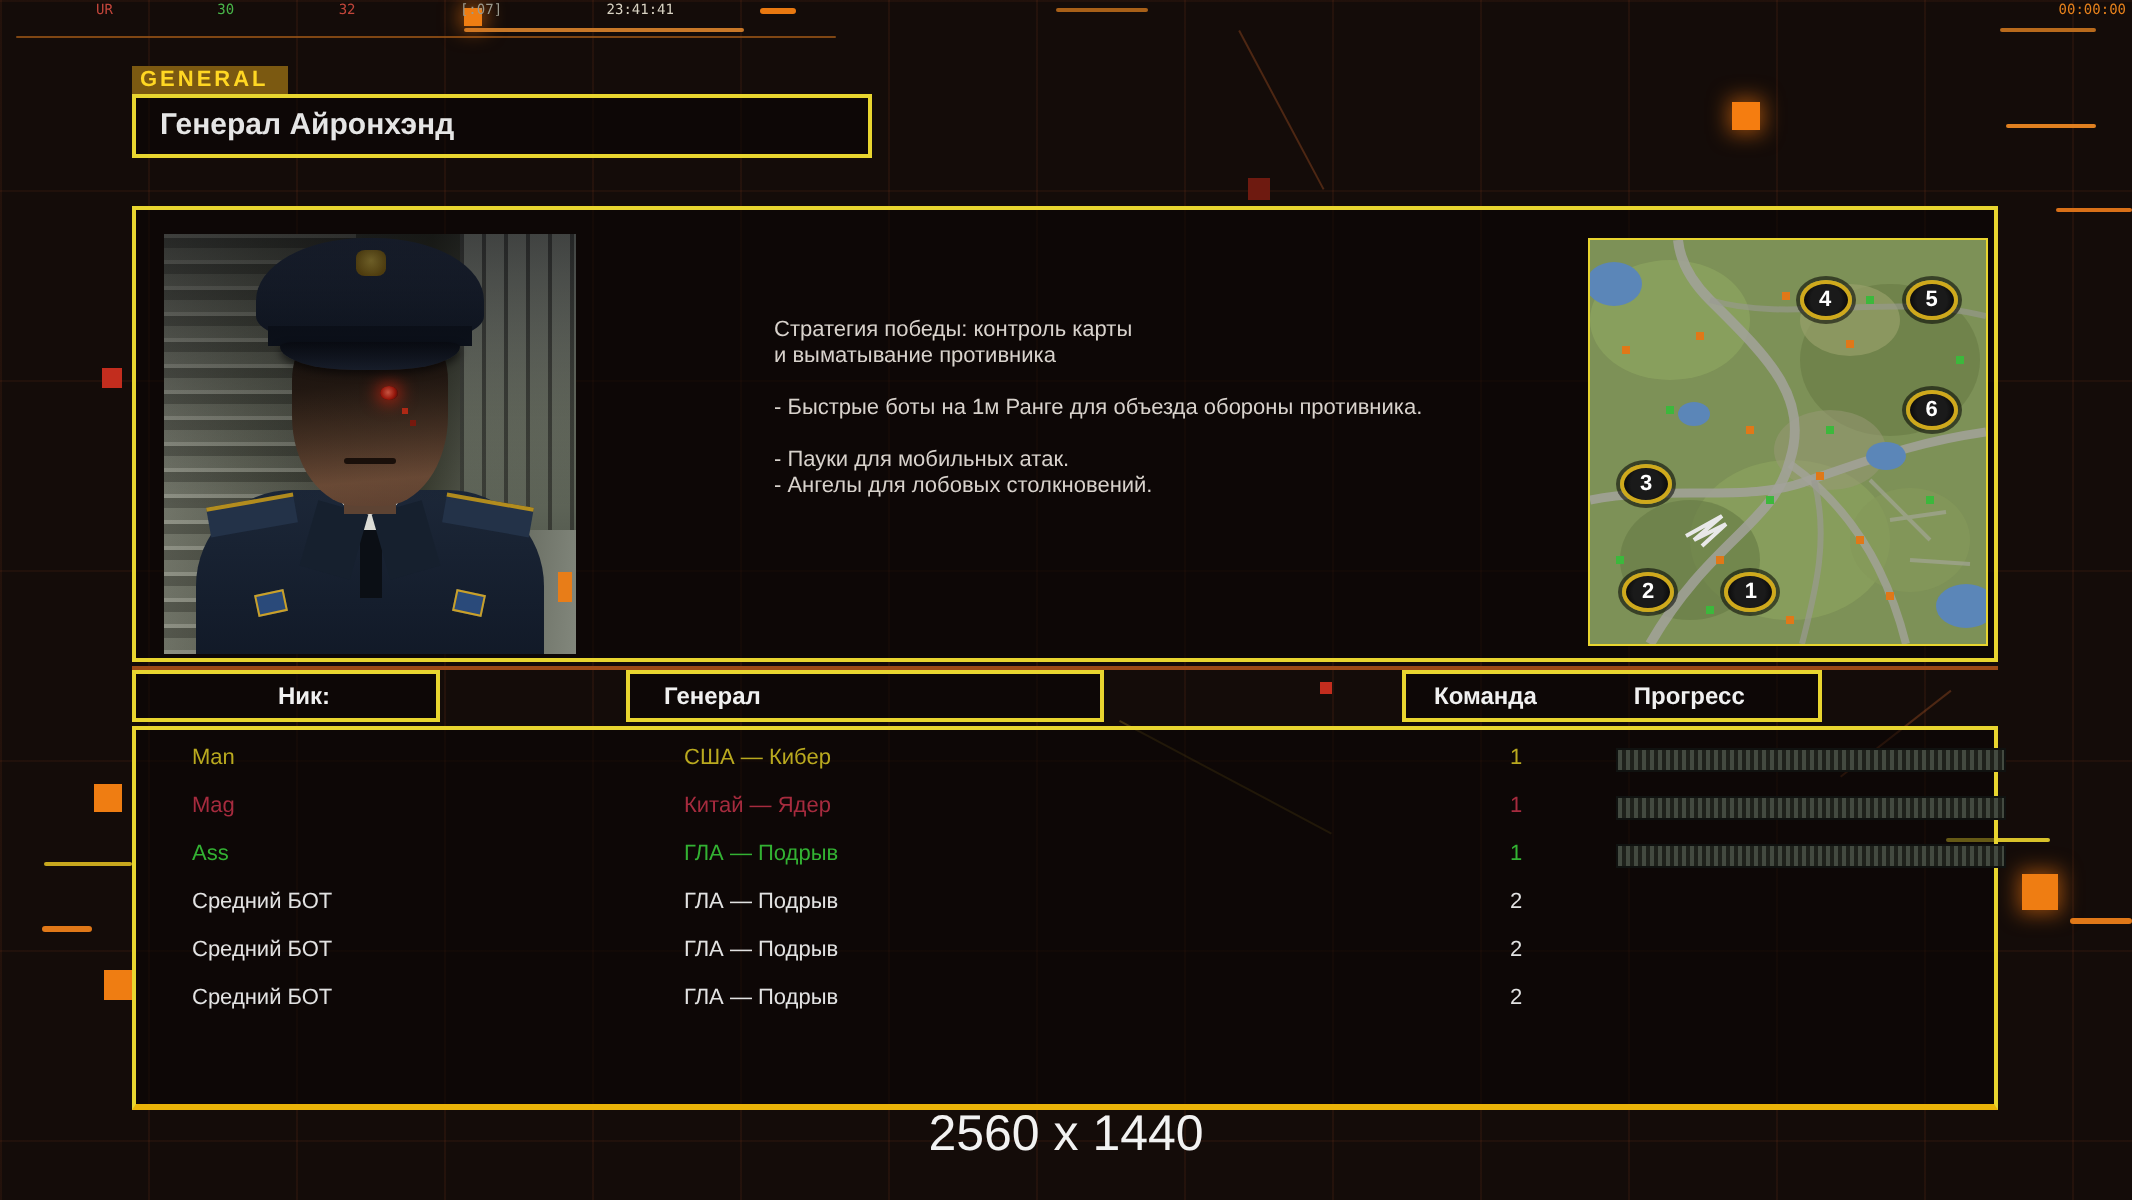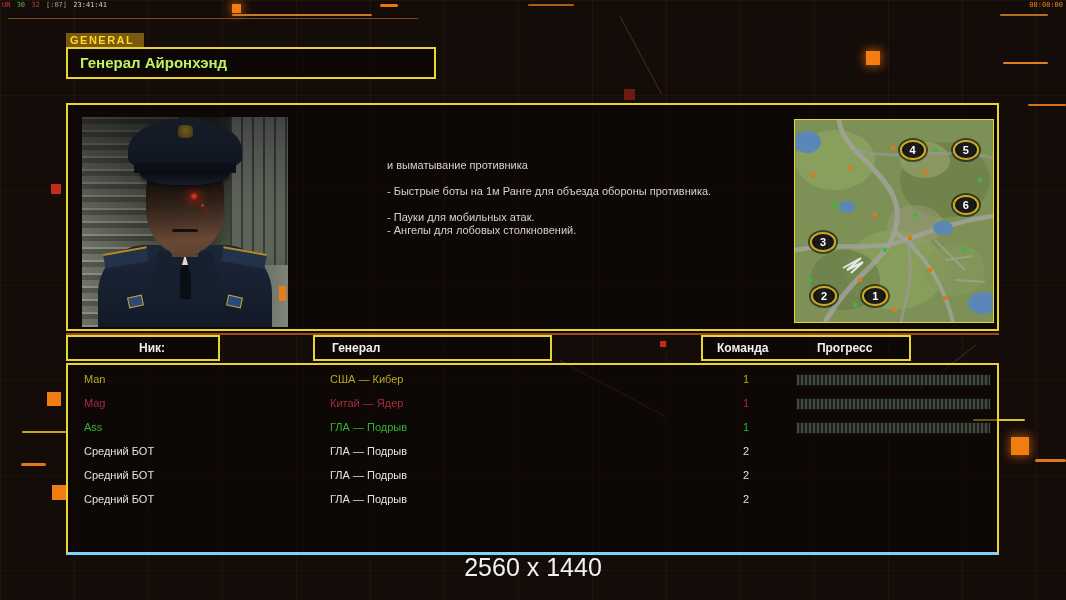--- a/index.html
+++ b/index.html
@@ -18,32 +18,32 @@
   .decor{position:absolute;}
   .dash{height:2px;background:#c87828;border-radius:2px;}
   .sq{background:#ef7d12;}
   .sq.glow{box-shadow:0 0 10px 2px rgba(245,120,16,.55);}
   .sq.red{background:#c22d1e;}
   .sq.darkred{background:#6e1a10;}
   .diag{height:1px;background:rgba(200,95,40,.32);transform-origin:left top;}
 
   
   .hud-debug{position:absolute;top:1px;left:2px;font:7px "DejaVu Sans Mono",monospace;letter-spacing:0;}
-  .hud-debug span{margin-right:2px;}
+  .hud-debug span{margin-right:2px;padding-left:46px;}
   .hud-clock{position:absolute;top:1px;right:3px;font:7px "DejaVu Sans Mono",monospace;color:#e8821c;text-align:center;}
 
   
   .tab{
     position:absolute;left:66px;top:33px;width:74px;height:14px;
     background:#7b5911;color:#ffd723;font-weight:bold;font-size:11px;
     letter-spacing:1.5px;line-height:14px;padding-left:4px;
   }
   .panel{position:absolute;border:2px solid #e8d52f;background:rgba(8,4,3,.55);box-sizing:border-box;}
   .title-box{left:66px;top:47px;width:370px;height:32px;}
-  .title-box .t{color:#bef264;font-weight:bold;font-size:15px;line-height:28px;padding-left:12px;}
+  .title-box .t{color:#e5e5e5;font-weight:bold;font-size:15px;line-height:28px;padding-left:12px;}
 
   .main-box{left:66px;top:103px;width:933px;height:228px;}
   .main-underline{position:absolute;left:66px;top:333px;width:933px;height:2px;background:#9c4a16;}
 
   
   .portrait{position:absolute;left:14px;top:12px;width:206px;height:210px;overflow:hidden;background:#30332b;}
   .pr-bg{position:absolute;inset:0;background:linear-gradient(95deg,#757a6e 0%,#575c50 22%,#3a3e35 45%,#333629 60%,#5d6156 78%,#82877c 100%);}
   .pr-shelves{position:absolute;left:0;top:0;width:96px;height:100%;opacity:.75;
     background:repeating-linear-gradient(180deg, rgba(225,222,210,.38) 0 2px, rgba(40,38,32,.45) 2px 7px, rgba(125,122,110,.28) 7px 13px);}
   .pr-window{position:absolute;right:0;top:0;width:58px;height:148px;
@@ -105,21 +105,21 @@
   .hdr-nick{left:66px;top:335px;width:154px;}
   .hdr-nick .t{padding-left:18px;text-align:center;}
   .hdr-general{left:313px;top:335px;width:239px;}
   .hdr-general .t{padding-left:17px;}
   .hdr-team{left:701px;top:335px;width:210px;}
   .hdr-team .t{display:inline-block;}
   .hdr-team .t1{padding-left:14px;}
   .hdr-team .t2{padding-left:44px;}
 
   
-  .table-box{left:66px;top:363px;width:933px;height:192px;border-bottom:3px solid #7dd3fc;}
+  .table-box{left:66px;top:363px;width:933px;height:192px;border-bottom:3px solid #eab308;padding-left:12px;}
   .t-row{position:relative;height:24px;font-size:11px;}
   .t-rows{padding-top:3px;}
   .c-nick{position:absolute;left:16px;top:5px;}
   .c-general{position:absolute;left:262px;top:5px;}
   .c-team{position:absolute;left:670px;top:5px;width:16px;text-align:center;}
   .c-progress{position:absolute;left:729px;top:7px;width:193px;height:10px;
     background:repeating-linear-gradient(90deg, #434a40 0 2px, #1e211b 2px 4px);
     box-shadow:0 0 0 1px #101210;}
 
   .footer-res{position:absolute;left:0;top:553px;width:1066px;text-align:center;
@@ -191,20 +191,21 @@
         <div class="pr-chip"></div>
       </div>
       <div class="pr-cap"></div>
       <div class="pr-capband"></div>
       <div class="pr-visor"></div>
       <div class="pr-capbadge"></div>
       <div class="pr-darktop"></div>
     </div>
 
     <div class="briefing">
+      <div class="b-line">Стратегия победы: контроль карты</div>
       <div class="b-line">и выматывание противника</div>
       <div class="b-line"></div>
       <div class="b-line">- Быстрые боты на 1м Ранге для объезда обороны противника.</div>
       <div class="b-line"></div>
       <div class="b-line">- Пауки для мобильных атак.</div>
       <div class="b-line">- Ангелы для лобовых столкновений.</div>
     </div>
 
     <div class="minimap">
       <svg viewBox="0 0 198 202" width="198" height="202">

